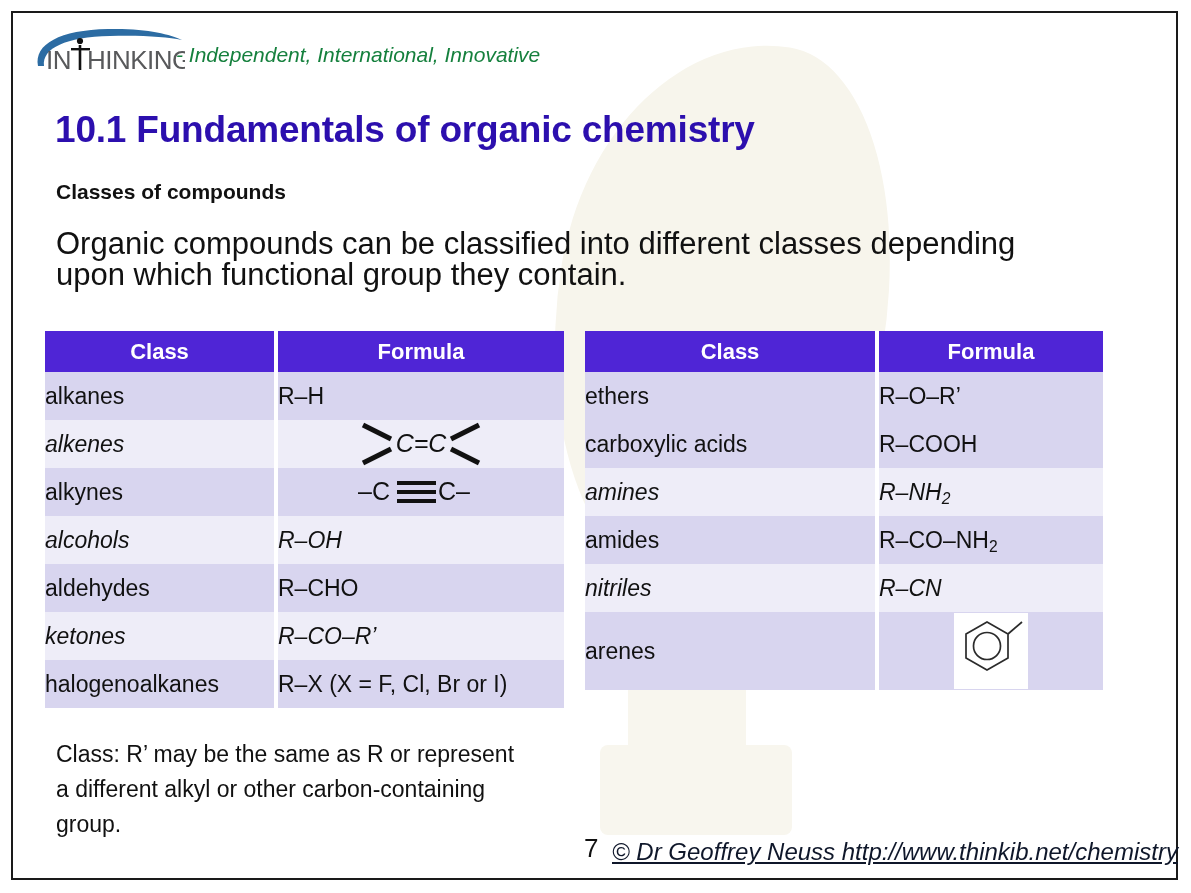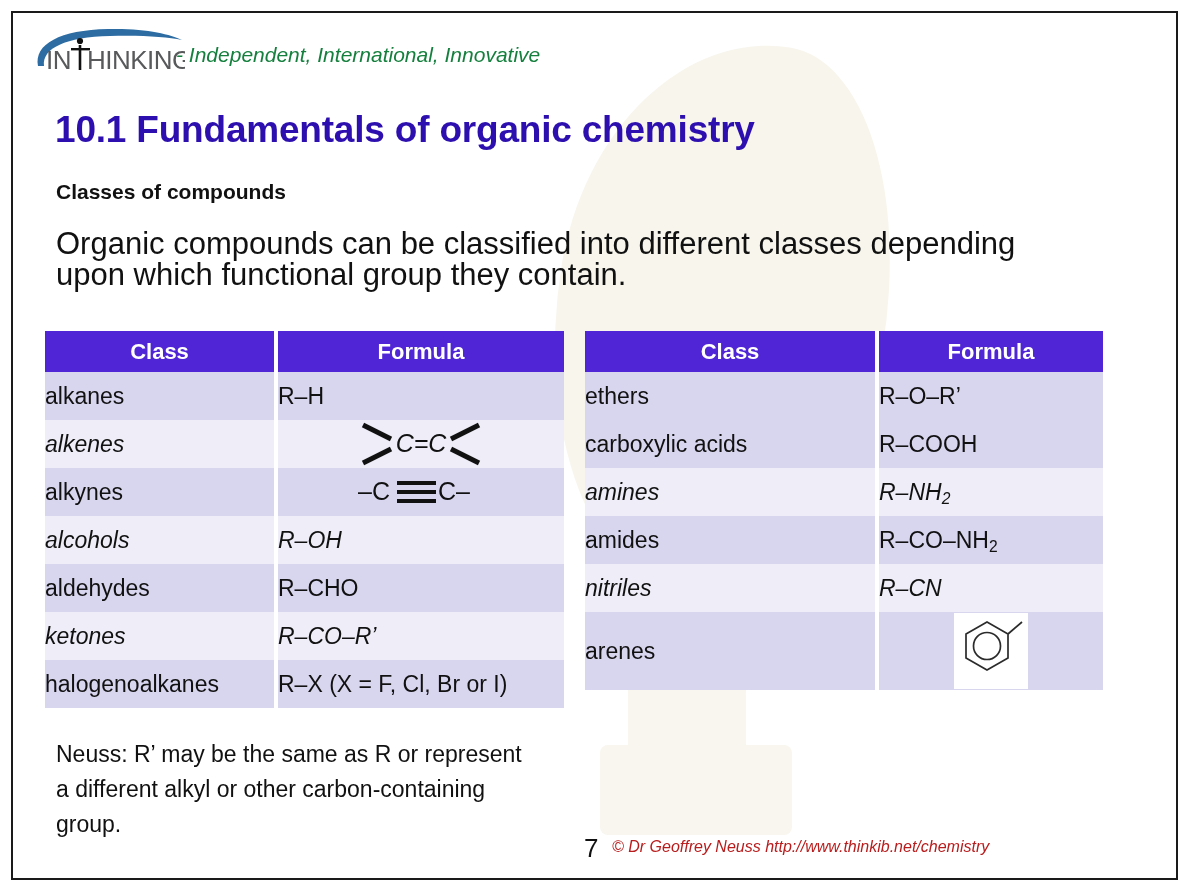--- a/index.html
+++ b/index.html
@@ -195,25 +195,26 @@
     left: 584px;
     top: 833px;
     font-size: 26px;
     color: #111111;
     z-index: 3;
   }
   .credit {
     position: absolute;
     left: 612px;
     top: 838px;
-    font-size: 16px;
+    font-size: 24px;
     font-style: italic;
-    color: #b91c1c;
+    color: #0f172a;
     white-space: nowrap;
     z-index: 3;
+    text-decoration: underline;
   }
 </style>
 </head>
 <body>
 
 <div id="slide">
 
   <div class="watermark wm-blob"></div>
   <div class="watermark wm-stem"></div>
   <div class="watermark wm-foot"></div>
@@ -358,18 +359,18 @@
               <polygon points="33,9 54,21 54,45 33,57 12,45 12,21" fill="none" stroke="#2b2b2b" stroke-width="1.7"></polygon>
               <circle cx="33" cy="33" r="13.5" fill="none" stroke="#2b2b2b" stroke-width="1.7"></circle>
               <line x1="54" y1="21" x2="68" y2="9" stroke="#2b2b2b" stroke-width="1.7"></line>
             </svg>
           </div>
         </td>
       </tr>
     </tbody>
   </table>
 
-  <div class="note">Neuss: R’ may be the same as R or represent a different alkyl or other carbon-containing group.</div>
+  <div class="note">Class: R’ may be the same as R or represent a different alkyl or other carbon-containing group.</div>
 
   <div class="page-num">7</div>
   <div class="credit">© Dr Geoffrey Neuss http://www.thinkib.net/chemistry</div>
 
 </div>
 
 </body></html>

